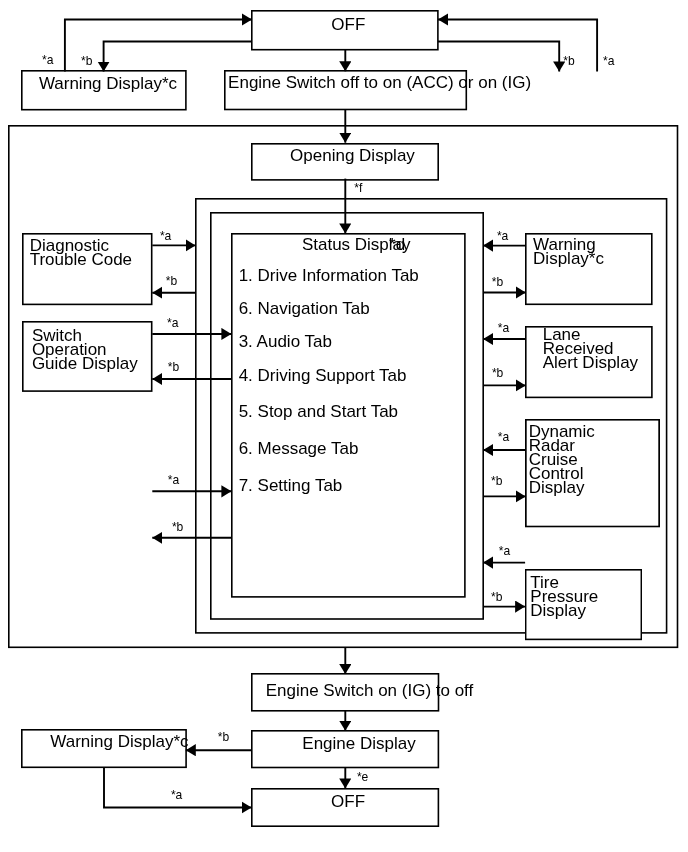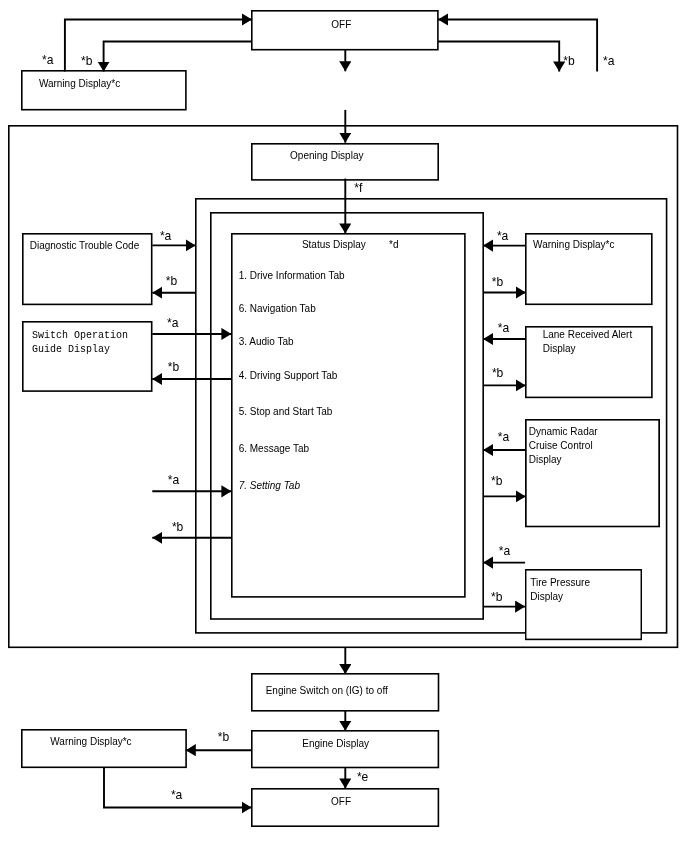--- a/index.html
+++ b/index.html
@@ -3,21 +3,21 @@
 <meta charset="utf-8">
 <title>Display Operation Flow</title>
 <style>
   html,body{margin:0;padding:0;background:#ffffff;}
   body{width:688px;height:852px;position:relative;overflow:hidden;
        font-family:"Liberation Sans", sans-serif; color:#000;
        -webkit-font-smoothing:antialiased;}
   #canvas{position:absolute;left:0;top:0;width:688px;height:852px;}
   .box{position:absolute;box-sizing:border-box;background:#fff;}
   .box > svg.frame{position:absolute;left:0;top:0;width:100%;height:100%;overflow:visible;}
-  .box .txt{position:absolute;left:0;top:0;font-size:10px;line-height:14px;white-space:nowrap;}
+  .box .txt{position:absolute;left:0;top:0;font-size:17px;line-height:14px;white-space:nowrap;}
   .box .txt.wrap{white-space:normal;}
   .lbl{position:absolute;font-size:12.1px;line-height:12px;white-space:nowrap;}
   svg{position:absolute;left:0;top:0;overflow:visible;pointer-events:none;}
 </style>
 </head>
 <body>
 
 <div id="canvas">
 
   <div class="box" style="left:8.45px;top:125.15px;width:670.3px;height:523.1px;">
@@ -40,20 +40,26 @@
       <svg class="frame" viewBox="0 0 187.7 40.5" preserveAspectRatio="none">
         <rect x="0.8" y="0.8" width="186.1" height="38.9" fill="none" stroke="#000" stroke-width="1.6"></rect>
       </svg>
     <div class="txt" style="left:80.15px;top:8.25px;">OFF</div>
   </div>
   <div class="box" style="left:20.95px;top:70.35px;width:165.7px;height:40.5px;">
       <svg class="frame" viewBox="0 0 165.7 40.5" preserveAspectRatio="none">
         <rect x="0.8" y="0.8" width="164.1" height="38.9" fill="none" stroke="#000" stroke-width="1.6"></rect>
       </svg>
     <div class="txt" style="left:17.95px;top:6.55px;">Warning Display*c</div>
+  </div>
+  <div class="box" style="left:223.55px;top:70.45px;width:243.1px;height:40.3px;">
+      <svg class="frame" viewBox="0 0 243.1 40.3" preserveAspectRatio="none">
+        <rect x="0.8" y="0.8" width="241.5" height="38.7" fill="none" stroke="#000" stroke-width="1.6"></rect>
+      </svg>
+    <div class="txt" style="left:4.55px;top:5.35px;">Engine Switch off to on (ACC) or on (IG)</div>
   </div>
 
   <div class="box" style="left:250.85px;top:142.55px;width:188.0px;height:37.7px;">
       <svg class="frame" viewBox="0 0 188.0 37.7" preserveAspectRatio="none">
         <rect x="0.8" y="0.8" width="186.4" height="36.1" fill="none" stroke="#000" stroke-width="1.6"></rect>
       </svg>
     <div class="txt" style="left:39.25px;top:6.85px;">Opening Display</div>
   </div>
 
   <div class="box" style="left:230.65px;top:232.65px;width:234.7px;height:364.7px;">
@@ -61,34 +67,34 @@
         <rect x="0.8" y="0.8" width="233.1" height="363.1" fill="none" stroke="#000" stroke-width="1.6"></rect>
       </svg>
     <div class="txt" style="left:71.25px;top:4.95px;">Status Display</div>
     <div class="txt" style="left:158.45px;top:4.95px;">*d</div>
     <div class="txt" style="left:8.0px;top:36.4px;">1. Drive Information Tab</div>
     <div class="txt" style="left:8.0px;top:69.5px;">6. Navigation Tab</div>
     <div class="txt" style="left:8.0px;top:102.7px;">3. Audio Tab</div>
     <div class="txt" style="left:8.0px;top:136.7px;">4. Driving Support Tab</div>
     <div class="txt" style="left:8.0px;top:172.4px;">5. Stop and Start Tab</div>
     <div class="txt" style="left:8.0px;top:209.3px;">6. Message Tab</div>
-    <div class="txt" style="left:8.0px;top:245.9px;font-style:italic;">7. Setting Tab</div>
+    <div class="txt" style="left:8.0px;top:245.9px;">7. Setting Tab</div>
   </div>
 
   <div class="box" style="left:21.75px;top:233.35px;width:130.5px;height:72.2px;">
       <svg class="frame" viewBox="0 0 130.5 72.2" preserveAspectRatio="none">
         <rect x="0.8" y="0.8" width="128.9" height="70.6" fill="none" stroke="#000" stroke-width="1.6"></rect>
       </svg>
     <div class="txt wrap" style="left:7.95px;top:5.45px;width:112px;">Diagnostic Trouble Code</div>
   </div>
   <div class="box" style="left:21.75px;top:320.55px;width:130.5px;height:70.9px;">
       <svg class="frame" viewBox="0 0 130.5 70.9" preserveAspectRatio="none">
         <rect x="0.8" y="0.8" width="128.9" height="69.3" fill="none" stroke="#000" stroke-width="1.6"></rect>
       </svg>
-    <div class="txt wrap" style="left:10.15px;top:8.25px;width:108px;font-family:Liberation Mono, monospace;">Switch Operation Guide Display</div>
+    <div class="txt wrap" style="left:10.15px;top:8.25px;width:108px;">Switch Operation Guide Display</div>
   </div>
 
   <div class="box" style="left:525.25px;top:233.05px;width:127.6px;height:72.1px;">
       <svg class="frame" viewBox="0 0 127.6 72.1" preserveAspectRatio="none">
         <rect x="0.8" y="0.8" width="126.0" height="70.5" fill="none" stroke="#000" stroke-width="1.6"></rect>
       </svg>
     <div class="txt wrap" style="left:7.85px;top:5.35px;width:118px;">Warning Display*c</div>
   </div>
   <div class="box" style="left:525.15px;top:326.45px;width:127.7px;height:72.2px;">
       <svg class="frame" viewBox="0 0 127.7 72.2" preserveAspectRatio="none">

